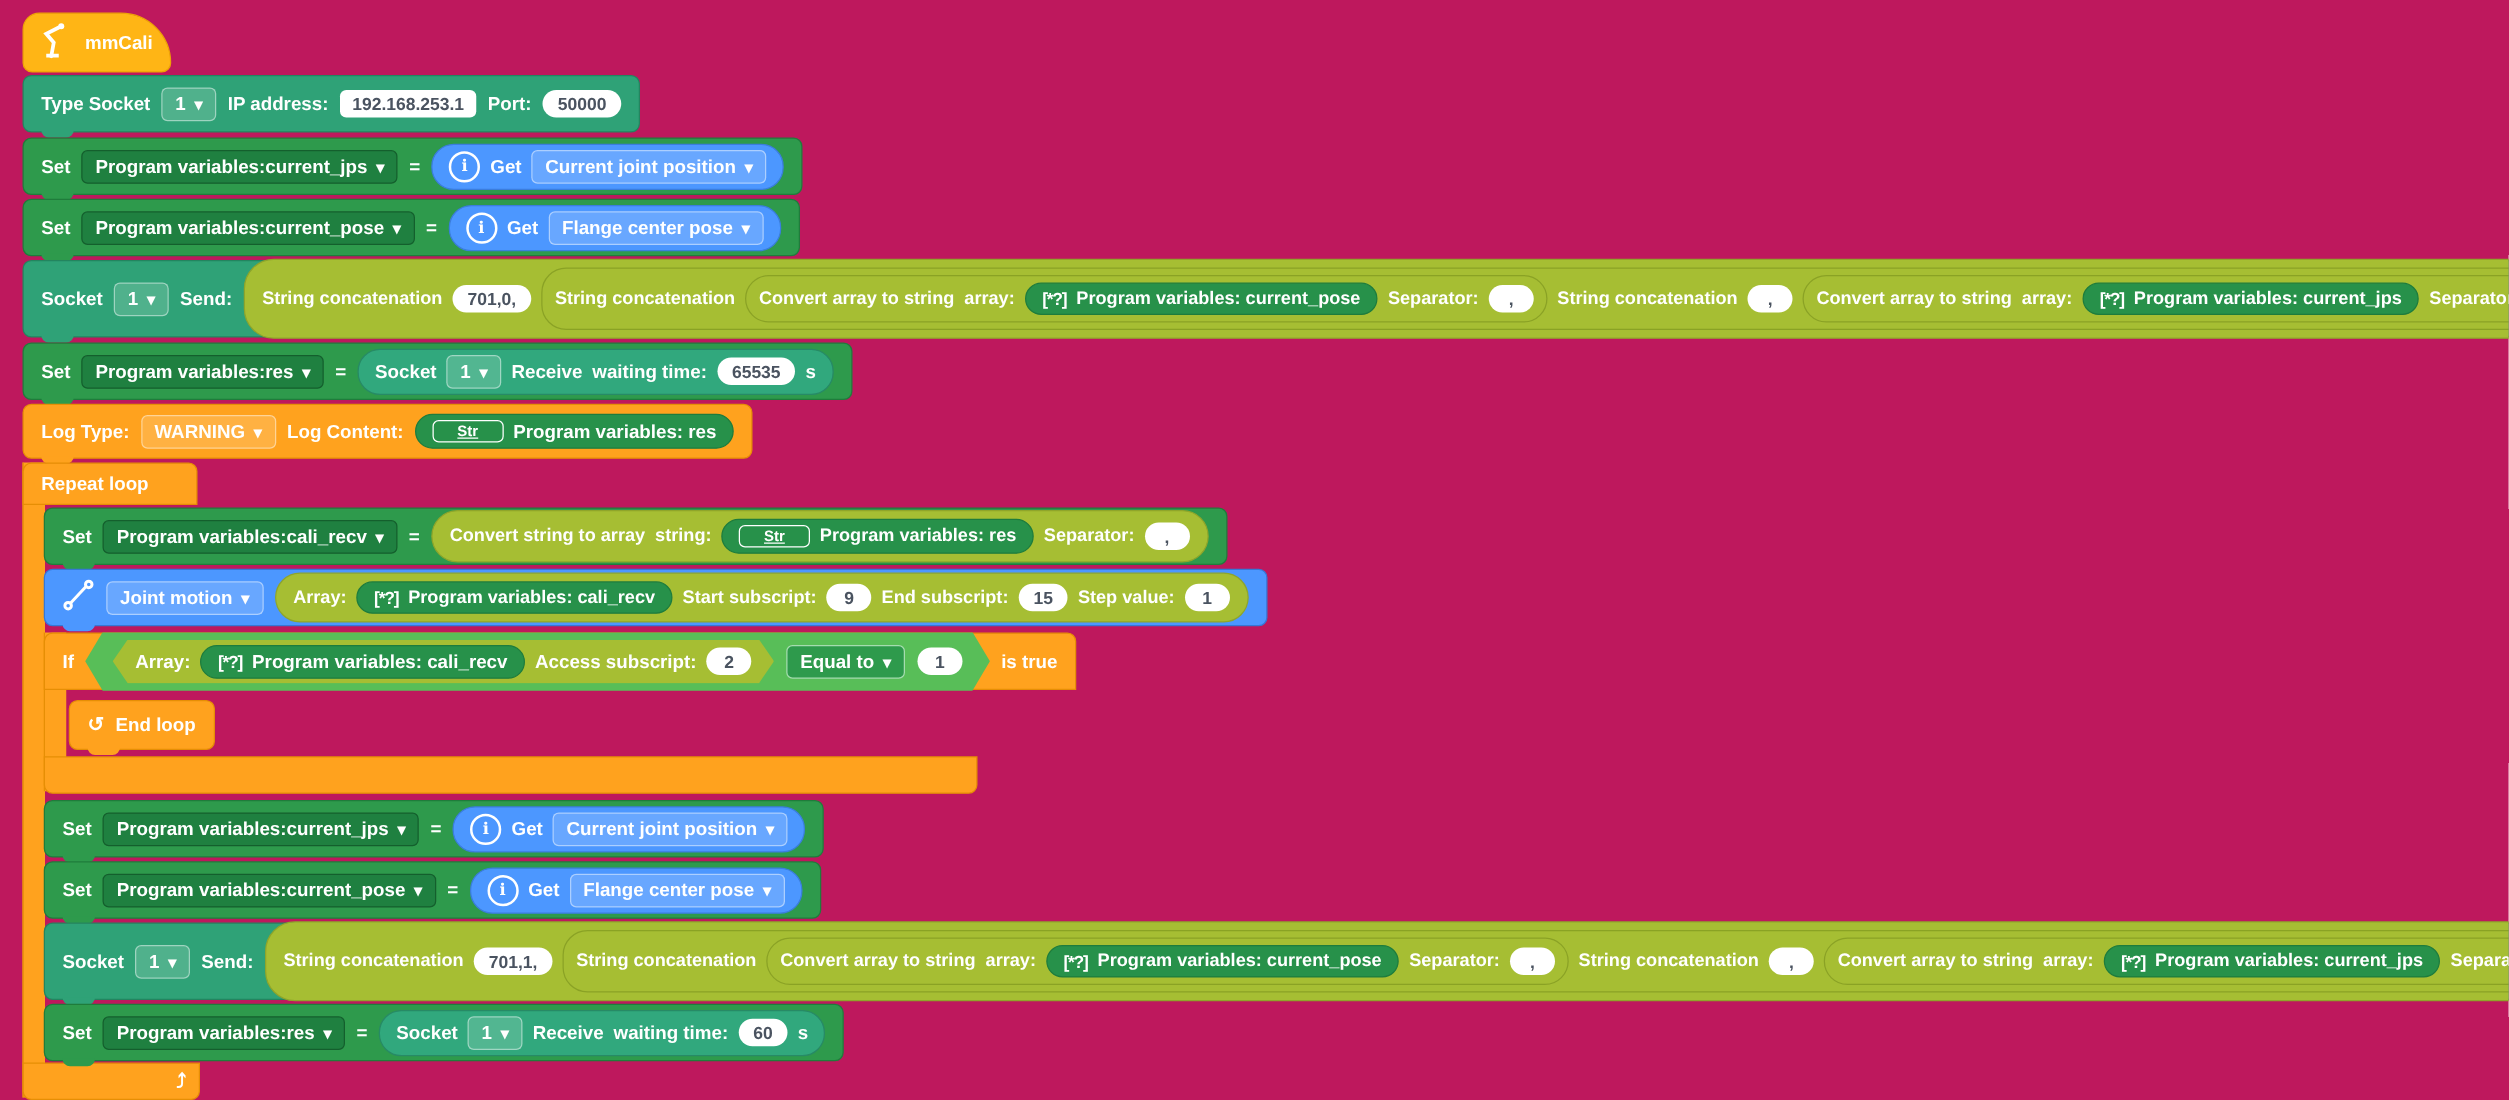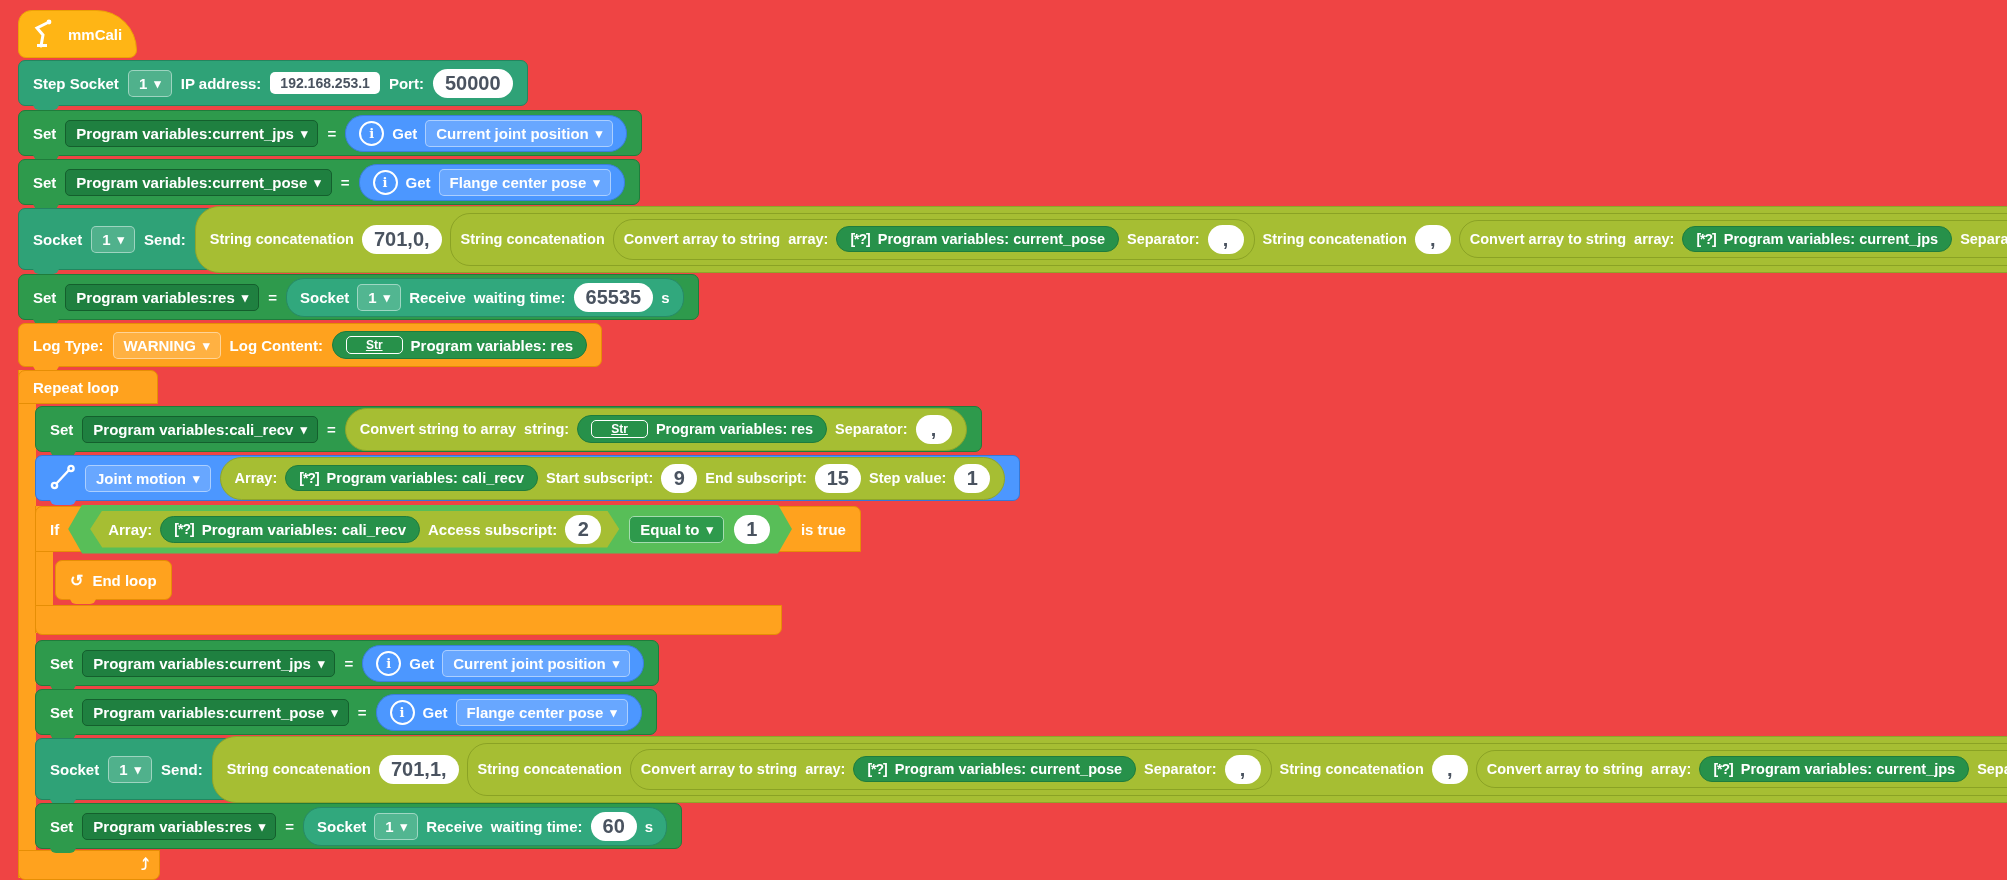--- a/index.html
+++ b/index.html
@@ -1,36 +1,36 @@
 <!DOCTYPE html>
 <html><head>
 <meta charset="utf-8">
 <style>
   html,body{margin:0;padding:0;background:#ffffff;}
-  .stage{position:relative;width:2007px;height:880px;background:#ef4444;overflow:hidden;
+  .stage{position:relative;width:2007px;height:880px;background:#be185d;overflow:hidden;
          font-family:"Liberation Sans",sans-serif;font-weight:bold;}
   .blk{position:absolute;display:flex;align-items:center;gap:9px;color:#fff;
        font-size:15px;padding:0 14px;border-radius:7px;box-sizing:border-box;white-space:nowrap;}
   .blk::after{content:"";position:absolute;left:14px;bottom:-5px;width:26px;height:6px;
        border-radius:0 0 6px 6px;background:var(--bc);}
   .noafter::after{display:none;}
   
   .c-teal  {--bc:#2FA277;background:#2FA277;border:1px solid #23855F;}
   .c-green {--bc:#2E9A4C;background:#2E9A4C;border:1px solid #1F7C3B;}
   .c-orange{--bc:#FFA21E;background:#FFA21E;border:1px solid #E68E05;}
   .c-blue  {--bc:#4C97FF;background:#4C97FF;border:1px solid #3578D6;justify-content:center;}
   .c-hat   {--bc:#FFB515;background:#FFB515;border:1px solid #EDA206;
             border-radius:14px 42px 8px 8px;}
   
   .dd{display:inline-flex;align-items:center;gap:7px;padding:4px 10px;border-radius:5px;cursor:pointer;}
   .dd::after{content:"▾";font-size:13px;}
   .dd-green {background:#1F8040;border:1px solid #145F2D;}
   .dd-lite  {background:rgba(255,255,255,.16);border:1px solid rgba(255,255,255,.45);}
   .dd-op    {background:#2E9A4C;border:1px solid #A5DCAF;}
-  .oval{background:#fff;color:#4A5360;border-radius:999px;padding:3px 12px;font-size:20px;
+  .oval{background:#fff;color:#4A5360;border-radius:999px;padding:3px 12px;font-size:14px;
         min-width:12px;text-align:center;}
   .input{background:#fff;color:#4A5360;border-radius:5px;padding:3px 10px;font-size:14px;}
   .pill{display:inline-flex;align-items:center;gap:8px;background:#27914A;border:1px solid #1E7C3D;
         border-radius:999px;padding:4px 13px;}
   .lime{display:inline-flex;align-items:center;gap:8px;background:#A6BE33;border:1px solid #8FA52A;
         border-radius:24px;padding:6px 14px;font-size:14.5px;}
   .nest{display:inline-flex;align-items:center;gap:8px;border:1px solid rgba(70,90,0,.28);
         border-radius:20px;padding:5px 10px;}
   .rep-blue{display:inline-flex;align-items:center;gap:8px;background:#4C97FF;border:1px solid #3B7DDD;
         border-radius:18px;padding:4px 13px;}
@@ -64,21 +64,21 @@
             <path d="M8 28 L10 17 L4 10 L14 5"></path>
             <circle cx="16" cy="4" r="2.4" fill="#fff" stroke="none"></circle>
           </g>
           <rect x="4" y="26" width="10" height="3" fill="#fff"></rect>
         </svg>
     </span>
     <span class="lab">mmCali</span>
   </div>
 
   <div class="blk c-teal" style="left:18px;top:60px;height:46px;">
-    <span class="lab">Step Socket</span>
+    <span class="lab">Type Socket</span>
     <span class="dd dd-lite">
         <span>1</span>
       </span>
     <span class="lab">IP address:</span>
     <span class="input">192.168.253.1</span>
     <span class="lab">Port:</span>
     <span class="oval">50000</span>
   </div>
 
   <div class="blk c-green" style="left:18px;top:110px;height:46px;">

